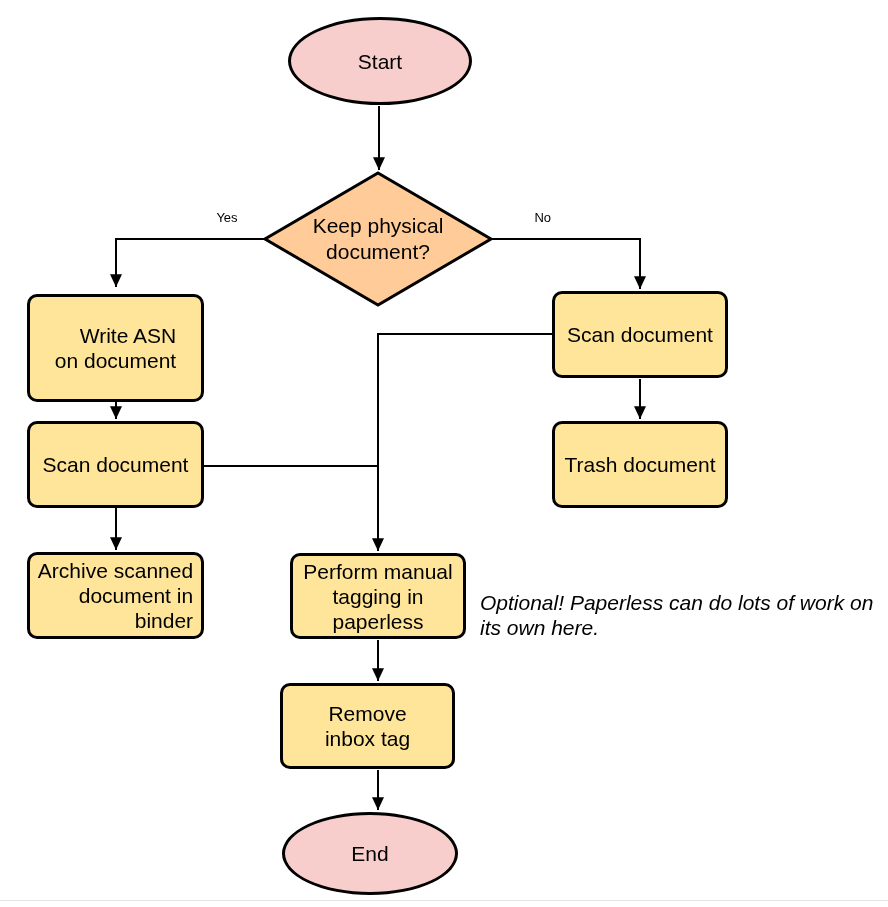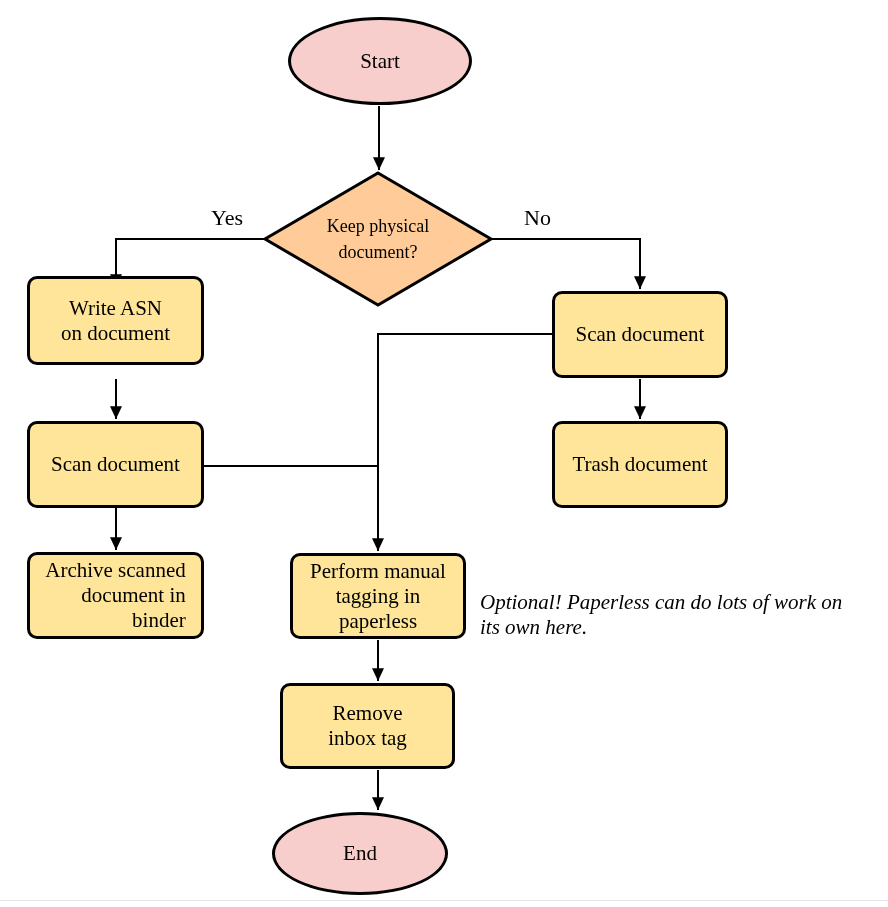--- a/index.html
+++ b/index.html
@@ -8,21 +8,20 @@
     background: #ffffff;
     font-family: "Liberation Sans", "DejaVu Sans", sans-serif;
   }
   .canvas {
     position: relative;
     width: 888px;
     height: 907px;
     overflow: hidden;
     background: #ffffff;
     color: #000000;
-    font-family: Liberation Serif, serif;
   }
   svg.connector-layer {
     position: absolute;
     left: 0;
     top: 0;
     width: 888px;
     height: 907px;
   }
   svg.connector-layer path.edge {
     stroke: #000000;
@@ -54,27 +53,27 @@
     background: #f8cecc;
     border-radius: 50%;
   }
   .decision-label {
     position: absolute;
     display: flex;
     align-items: center;
     justify-content: center;
     text-align: center;
     white-space: pre-line;
-    font-size: 18px;
+    font-size: 21px;
     line-height: 26px;
   }
   .edge-label {
     position: absolute;
     text-align: center;
-    font-size: 22px;
+    font-size: 13px;
     line-height: 20px;
   }
   .note {
     position: absolute;
     font-style: italic;
     font-size: 21px;
     line-height: 25px;
     white-space: pre-line;
   }
   .bottom-divider {
@@ -114,21 +113,21 @@
 
   <div class="node terminator" style="left:288px; top:17px; width:184px; height:88px;">Start</div>
 
   <div class="decision-label" style="left:278px; top:213px; width:200px; height:52px;">Keep physical
 document?</div>
 
   <div class="edge-label" style="left:199px; top:208px; width:56px;">Yes</div>
 
   <div class="edge-label" style="left:496px; top:208px; width:55px;text-align:right;">No</div>
 
-  <div class="node process" style="left:27px; top:276px; width:177px; height:89px;">Write ASN
+  <div class="node process" style="left:27px; top:294px; width:177px; height:108px;text-align:right;">Write ASN
 on document</div>
 
   <div class="node process" style="left:27px; top:421px; width:177px; height:87px;">Scan document</div>
 
   <div class="node process" style="left:27px; top:552px; width:177px; height:87px;text-align:right;">Archive scanned
 document in
 binder</div>
 
   <div class="node process" style="left:552px; top:291px; width:176px; height:87px;">Scan document</div>
 
@@ -137,17 +136,17 @@
   <div class="node process" style="left:290px; top:553px; width:176px; height:86px;">Perform manual
 tagging in
 paperless</div>
 
   <div class="note" style="left:480px; top:590px; width:410px;">Optional! Paperless can do lots of work on
 its own here.</div>
 
   <div class="node process" style="left:280px; top:683px; width:175px; height:86px;">Remove
 inbox tag</div>
 
-  <div class="node terminator" style="left:272px; top:812px; width:176px; height:83px;">End</div>
+  <div class="node terminator" style="left:282px; top:812px; width:176px; height:83px;">End</div>
 
   <div class="bottom-divider"></div>
 
 </div>
 
 </body></html>

